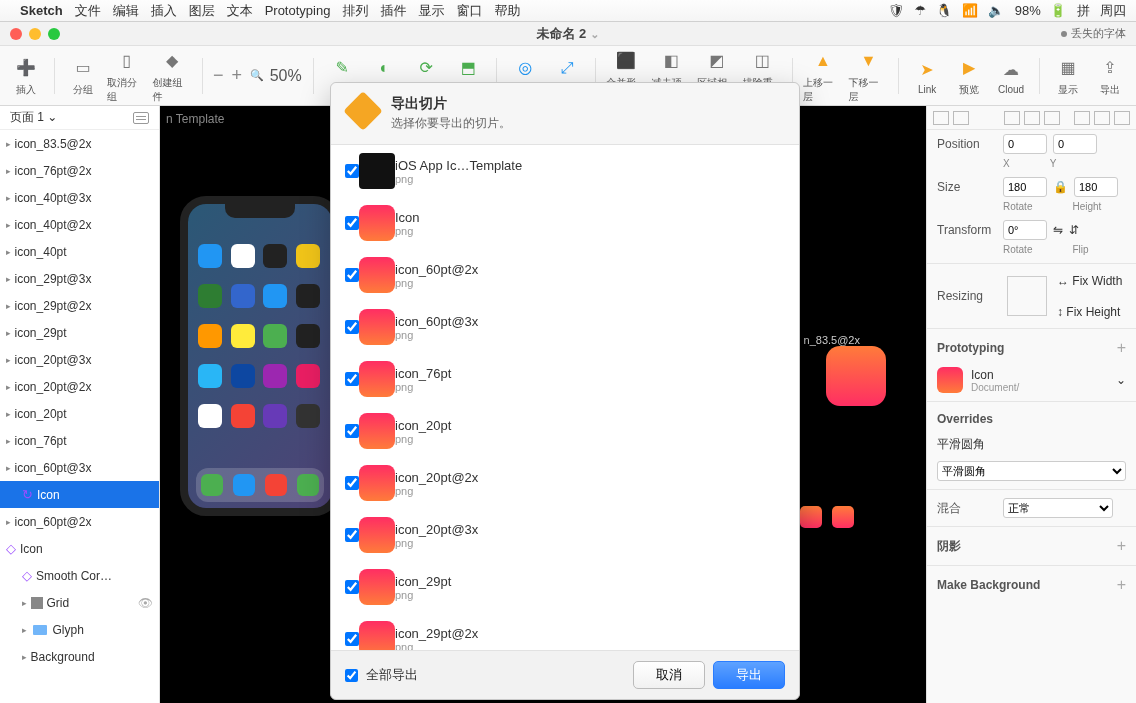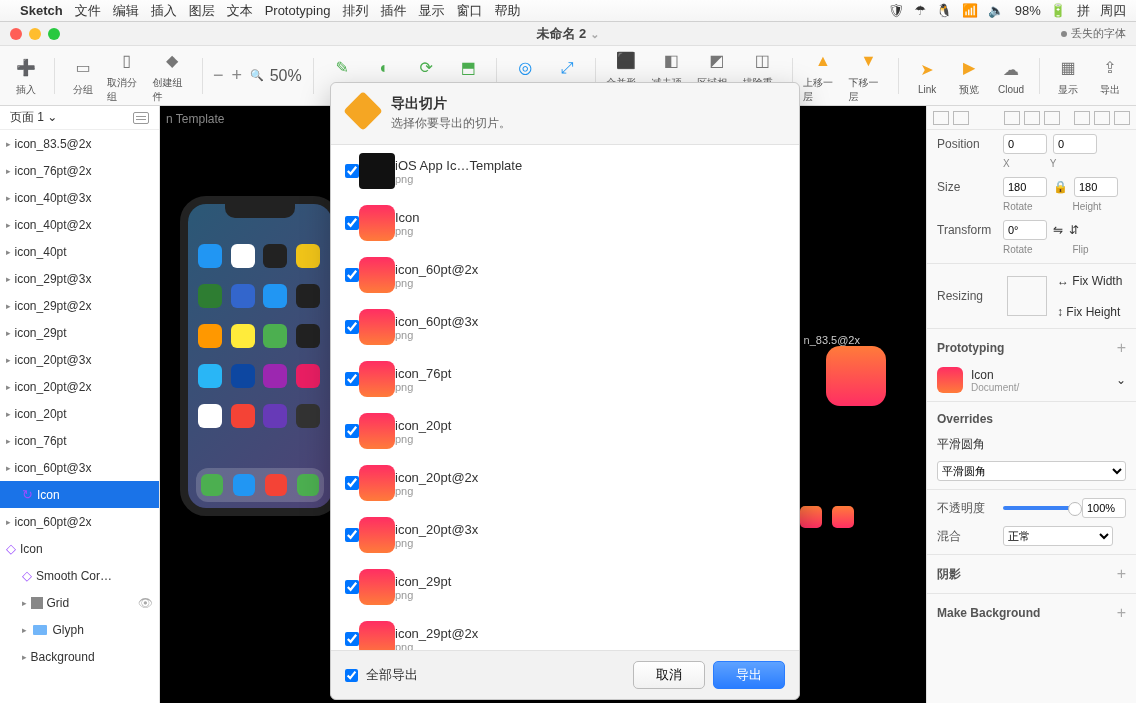--- a/index.html
+++ b/index.html
@@ -449,25 +449,20 @@
     <div class="insp-sep"></div>
     <div class="insp-section">Overrides</div>
     <div class="insp-row">
         <span>平滑圆角</span>
       </div>
     <div class="insp-row">
         <select class="insp-select"><option>平滑圆角</option></select>
       </div>
     <div class="insp-sep"></div>
     <div class="insp-row">
-        <span class="insp-label">不透明度</span>
-        <div class="slider"></div>
-        <input class="insp-input" value="100%" style="">
-      </div>
-    <div class="insp-row">
         <span class="insp-label">混合</span>
         <select class="insp-select" style="width:110px"><option>正常</option></select>
       </div>
     <div class="insp-sep"></div>
     <div class="insp-section">
         <span>阴影</span>
         <span class="plus">+</span>
       </div>
     <div class="insp-sep"></div>
     <div class="insp-section">

